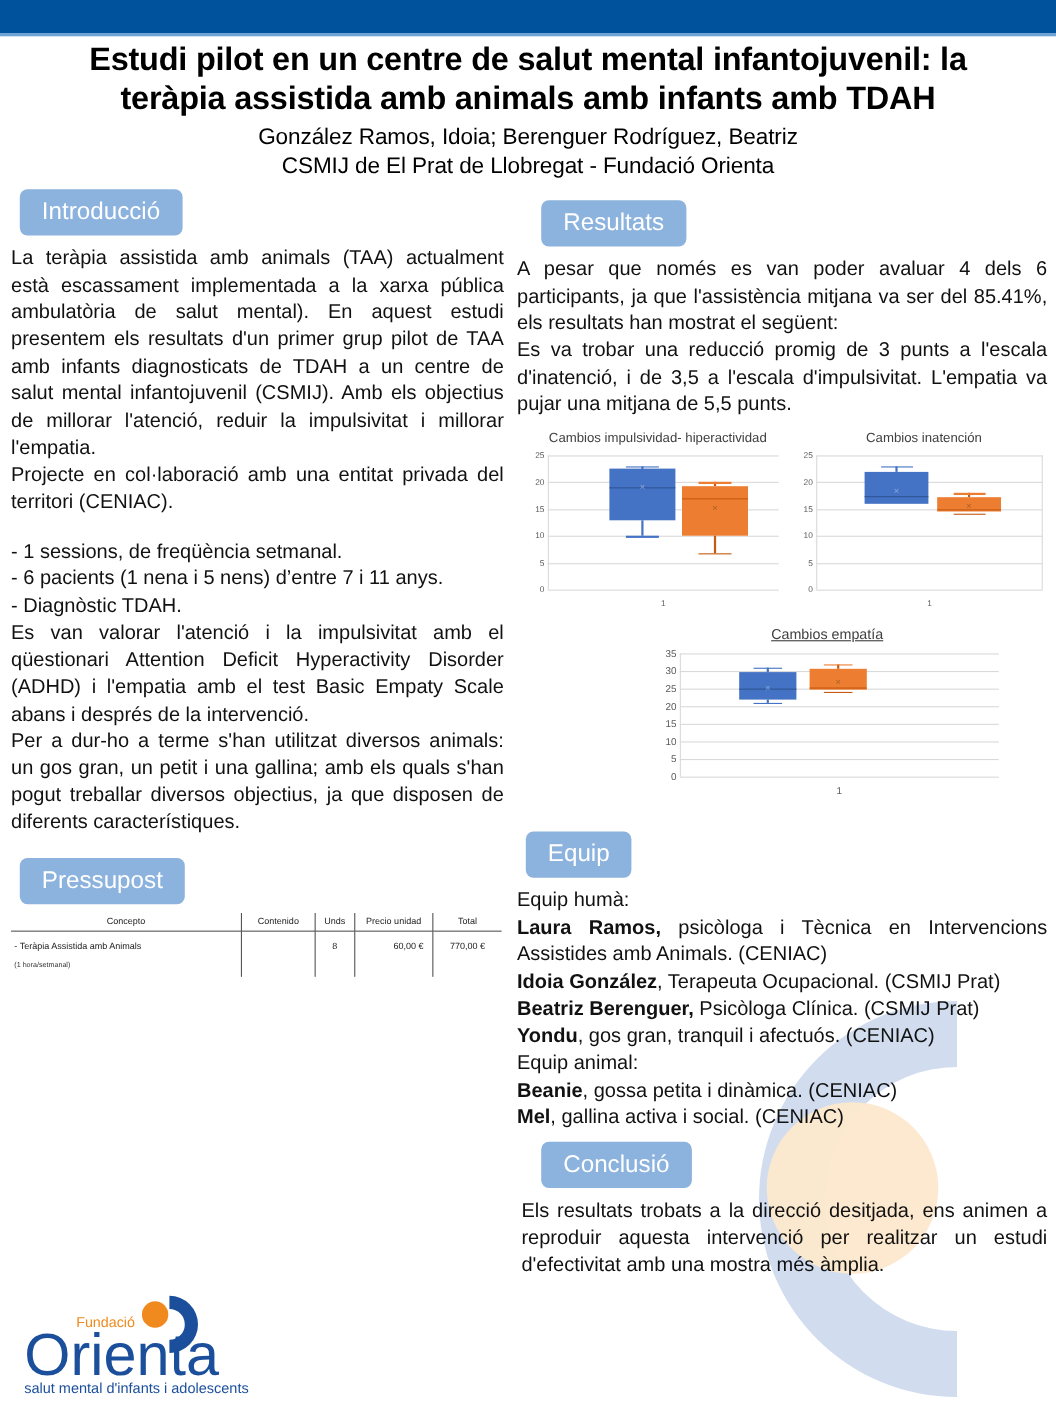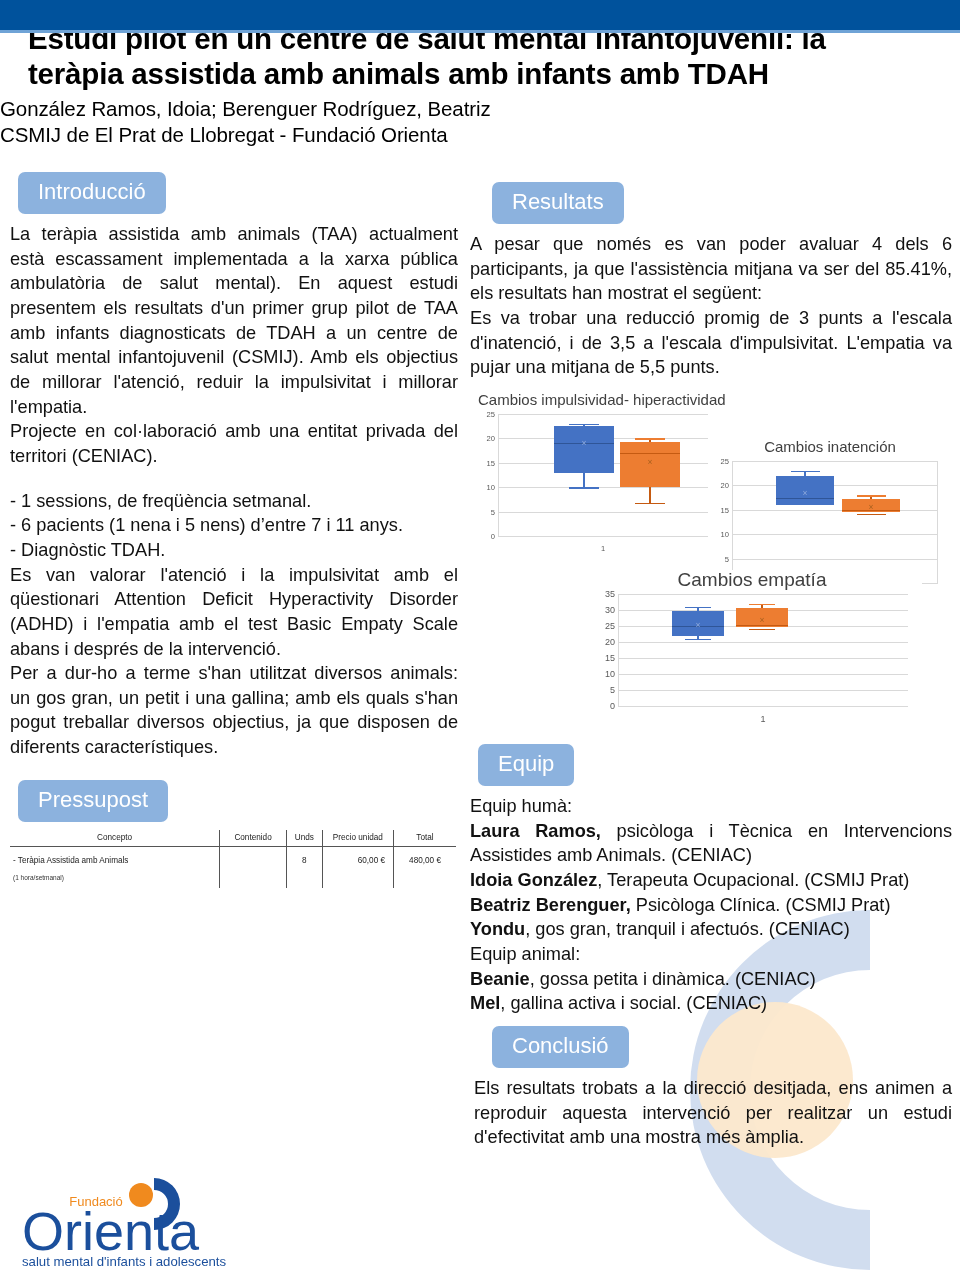--- a/index.html
+++ b/index.html
@@ -47,23 +47,23 @@
     top: 30px; left: 0;
     width: 960px;
     height: 3px;
     background: #6FA3D6;
     z-index: 3;
   }
 
   
   .titleblock {
     position: absolute;
-    top: 22px; left: 0;
+    top: 38px; left: 0;
     width: 960px;
-    text-align: left;
+    text-align: center;
     z-index: 2;
   }
   .poster-title {
     font-size: 29.5px;
     font-weight: bold;
     line-height: 1.18;
     letter-spacing: -0.2px;
     padding: 0 28px;
   }
   .poster-authors {
@@ -170,21 +170,21 @@
     width: 482px;
     height: 352px;
     margin-top: 4px;
   }
   .chartbox {
     position: absolute;
     background: #ffffff;
   }
   .chart-title {
     text-align: center;
-    font-size: 15px;
+    font-size: 12px;
     color: #404040;
     line-height: 1;
     white-space: nowrap;
   }
   .chart-xlabel {
     text-align: center;
     font-size: 7.5px;
     color: #595959;
     margin-top: 2px;
   }
@@ -289,21 +289,21 @@
       </thead>
       <tbody>
         <tr>
           <td class="lft">
             <span>- Teràpia Assistida amb Animals</span>
             <span class="sub-note">(1 hora/setmanal)</span>
           </td>
           <td class="mid"></td>
           <td class="mid">8</td>
           <td class="mid num">60,00 €</td>
-          <td class="tot">480,00 €</td>
+          <td class="tot">770,00 €</td>
         </tr>
       </tbody>
     </table>
   </div>
 
   <div class="logo-wrap">
     <svg viewBox="0 0 260 100" width="260" height="100" aria-hidden="true">
       <path d="M146 6 A26 26 0 1 1 146 58 L146 46 A14 14 0 1 0 146 18 Z" fill="#1B4F9C"></path>
       <circle cx="133" cy="23" r="12" fill="#F08A1E"></circle>
       <text x="88" y="34" font-family="'Liberation Sans', sans-serif" font-size="13" fill="#F08A1E" text-anchor="middle">Fundació</text>
@@ -357,21 +357,21 @@
             <div class="rect" style="background:#ED7D31; top:28.3px; height:44.4px;"></div>
             <div class="median" style="background:#C55A11; top:39px;"></div>
             <div class="whisk-v" style="background:#C55A11; top:72.7px; height:16.3px;"></div>
             <div class="cap" style="background:#C55A11; top:89px;"></div>
             <div class="mean" style="top:47.8px; color:#A9601F;">×</div>
           </div>
         </div>
         <div class="chart-xlabel" style="position:absolute; left:20px; top:150px; width:210px;">1</div>
       </div>
 
-      <div class="chartbox" style="left:242px; top:8px; width:236px; height:175px;margin-top:47px;">
+      <div class="chartbox" style="left:252px; top:8px; width:236px; height:175px;">
         <div class="chart-title">Cambios inatención</div>
         <div class="plot" style="position:absolute; left:20px; top:22px; width:206px; height:122px;">
           <div class="axisline-l"></div>
           <div class="frame-right"></div>
           <div class="gridline" style="top:0px"></div>
           <div class="gridline" style="top:24.4px"></div>
           <div class="gridline" style="top:48.8px"></div>
           <div class="gridline" style="top:73.2px"></div>
           <div class="gridline" style="top:97.6px"></div>
           <div class="gridline" style="top:122px"></div>
@@ -396,21 +396,21 @@
             <div class="rect" style="background:#ED7D31; top:37.6px; height:13.7px;"></div>
             <div class="median" style="background:#C55A11; top:48.8px;"></div>
             <div class="cap" style="background:#C55A11; top:53.1px;"></div>
             <div class="mean" style="top:46.4px; color:#A9601F;">×</div>
           </div>
         </div>
         <div class="chart-xlabel" style="position:absolute; left:20px; top:150px; width:206px;">1</div>
       </div>
 
       <div class="chartbox" style="left:112px; top:186px; width:340px; height:166px;">
-        <div class="chart-title" style="font-size:19px;">Cambios empatía</div>
+        <div class="chart-title" style="font-size:13px;text-decoration:underline;">Cambios empatía</div>
         <div class="plot" style="position:absolute; left:36px; top:24px; width:290px; height:112px;">
           <div class="axisline-l"></div>
           <div class="gridline" style="top:0px"></div>
           <div class="gridline" style="top:16px"></div>
           <div class="gridline" style="top:32px"></div>
           <div class="gridline" style="top:48px"></div>
           <div class="gridline" style="top:64px"></div>
           <div class="gridline" style="top:80px"></div>
           <div class="gridline" style="top:96px"></div>
           <div class="gridline" style="top:112px"></div>
@@ -439,21 +439,21 @@
             <div class="rect" style="background:#ED7D31; top:14.4px; height:18.9px;"></div>
             <div class="median" style="background:#C55A11; top:31px;"></div>
             <div class="cap" style="background:#C55A11; top:34.6px;"></div>
             <div class="mean" style="top:26.2px; color:#A9601F;">×</div>
           </div>
         </div>
         <div class="chart-xlabel" style="position:absolute; left:36px; top:142px; width:290px; font-size:9px;">1</div>
       </div>
     </div>
 
-    <div class="badge-row indent" style="margin-top:8px;">
+    <div class="badge-row indent" style="margin-top:20px;">
       <span class="badge">Equip</span>
     </div>
     <div class="body-text nojust">Equip humà:</div>
     <div class="body-text">
       <b>Laura Ramos,</b><span> psicòloga i Tècnica en Intervencions Assistides amb Animals. (CENIAC)</span>
     </div>
     <div class="body-text">
       <b>Idoia González</b><span>, Terapeuta Ocupacional. (CSMIJ Prat)</span>
     </div>
     <div class="body-text nojust">

